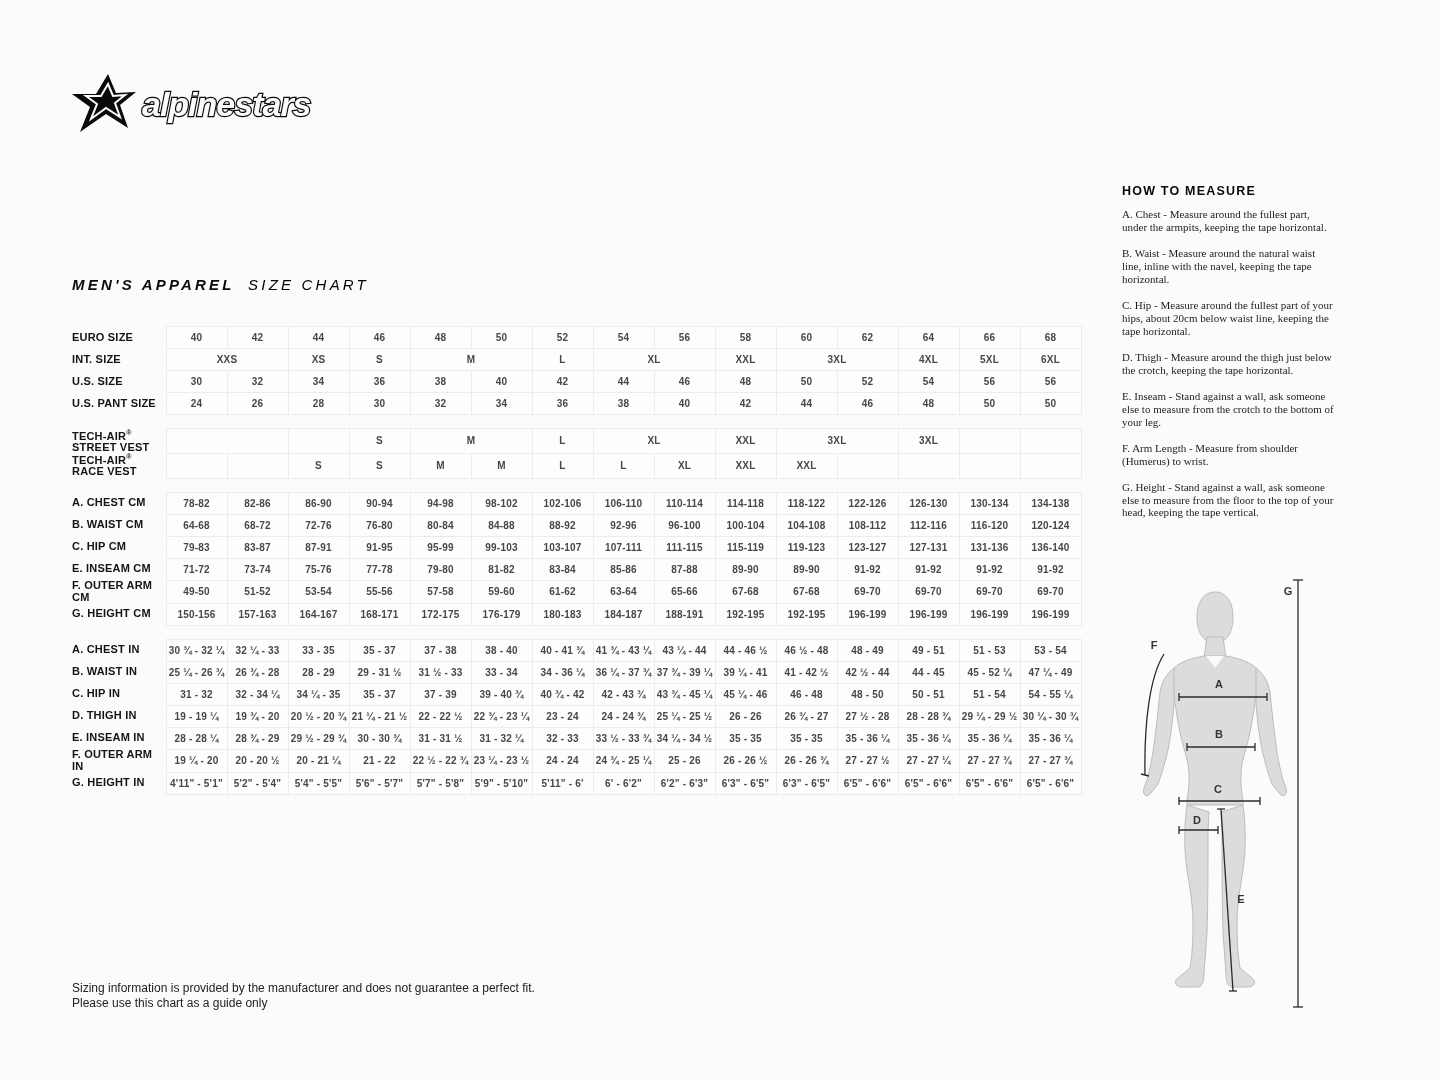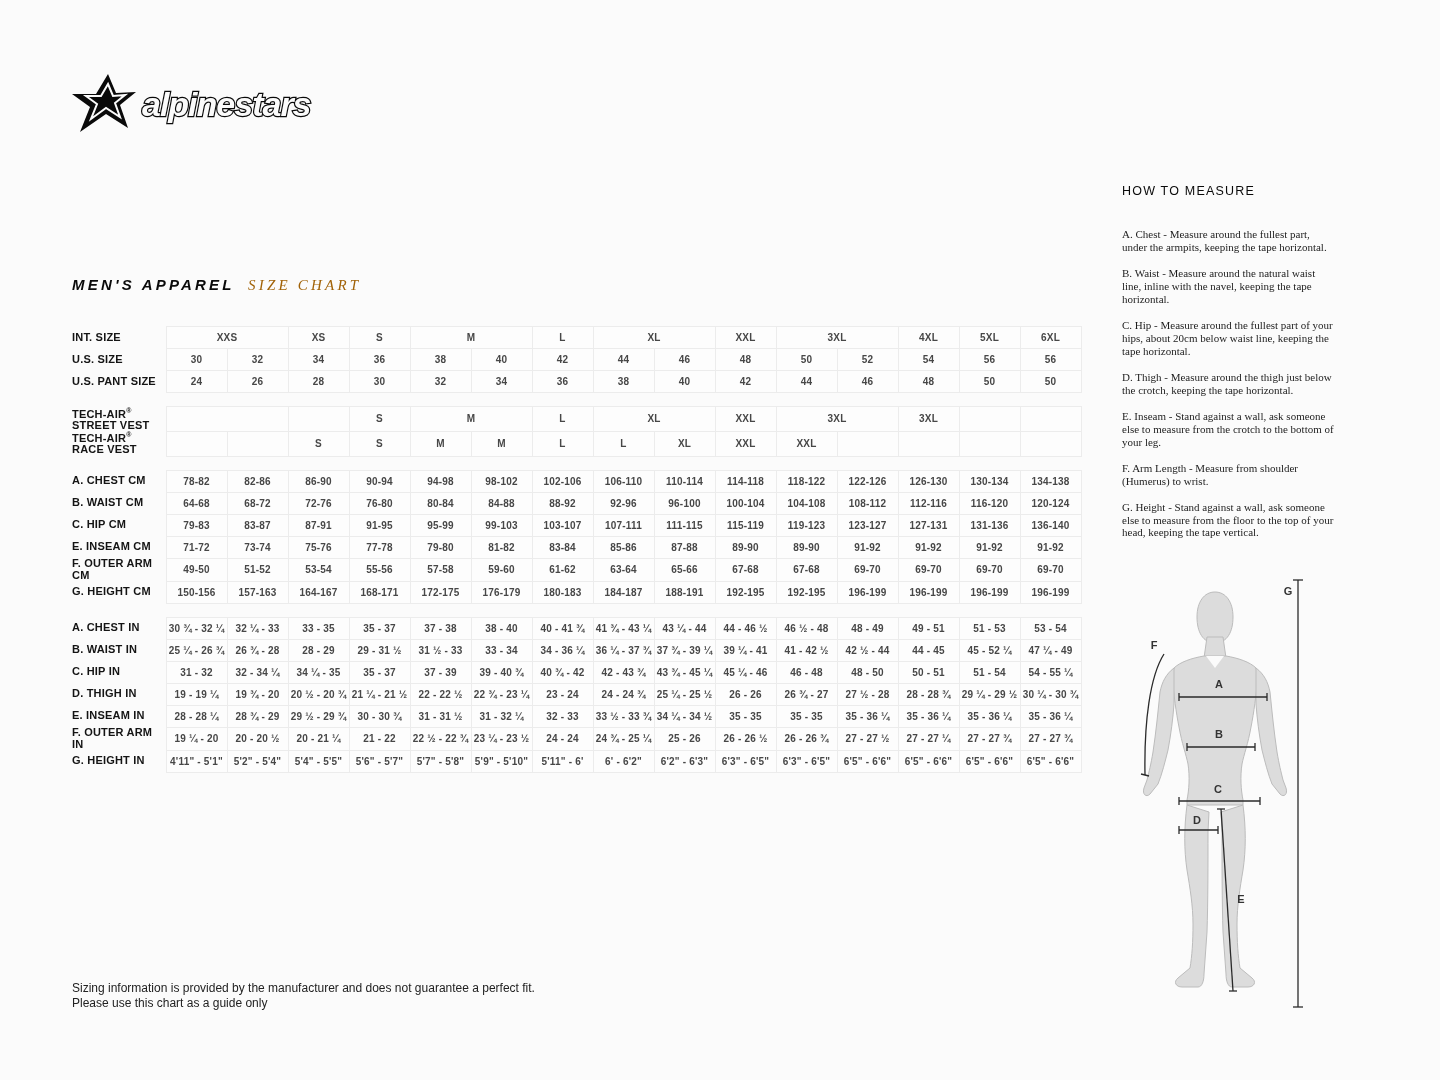--- a/index.html
+++ b/index.html
@@ -3,33 +3,33 @@
 <meta charset="utf-8">
 <style>
   * { margin:0; padding:0; box-sizing:border-box; }
   html,body { width:1440px; height:1080px; background:#fbfbfb; font-family:"Liberation Sans", sans-serif; color:#111; overflow:hidden; }
   .canvas { position:relative; width:1365px; height:1080px; }
 
   .logo { position:absolute; left:70px; top:72px; }
 
   .title { position:absolute; left:72px; top:276px; font-style:italic; font-size:15px; letter-spacing:3.2px; white-space:nowrap; }
   .title .t-main { font-weight:800; color:#0a0a0a;font-style:italic; }
-  .title .t-sub  { font-weight:400; color:#a16207; margin-left:6px;font-family:Liberation Serif, serif; }
+  .title .t-sub  { font-weight:400; color:#000000; margin-left:6px; }
 
   .size-table { position:absolute; left:72px; top:326px; }
   table { border-collapse:collapse; table-layout:fixed; width:1009px; }
   col.c-label { width:94px; }
   col.c-val { width:61px; }
   td { font-size:10px; vertical-align:middle; }
   td.rowlabel { font-weight:700; font-size:11px; color:#141414; text-transform:uppercase; line-height:1.05; padding-right:4px; letter-spacing:0.2px; }
   td.val { border:1px solid #ececec; text-align:center; font-weight:700; color:#474747; letter-spacing:0.2px; height:22px; background:#fdfdfd; }
   tr.gap td { border:none; height:14px; background:transparent; }
 
   .measure-panel { position:absolute; left:1122px; top:184px; width:214px; }
-  .measure-panel h3 { font-size:12.5px; font-weight:400; letter-spacing:1.2px; color:#0a0a0a; margin-bottom:30px; }
+  .measure-panel h3 { font-size:12.5px; font-weight:700; letter-spacing:1.2px; color:#0a0a0a; margin-bottom:10px; }
   .measure-panel p { font-size:11px; line-height:1.18; color:#1d1d1d; margin-bottom:13px;font-family:Liberation Serif, serif; }
 
   .figure { position:absolute; left:1138px; top:572px; width:175px; height:450px; }
   .figure svg { display:block; }
 
   .footer { position:absolute; left:72px; top:981px; font-size:12px; line-height:1.22; color:#222; }
 </style>
 </head>
 <body>
 
@@ -64,20 +64,38 @@
           <col class="c-val">
           <col class="c-val">
           <col class="c-val">
           <col class="c-val">
           <col class="c-val">
           <col class="c-val">
           <col class="c-val">
           <col class="c-val">
         </colgroup>
       <tbody>
+          <tr>
+            <td class="rowlabel">EURO SIZE</td>
+            <td class="val">40</td>
+            <td class="val">42</td>
+            <td class="val">44</td>
+            <td class="val">46</td>
+            <td class="val">48</td>
+            <td class="val">50</td>
+            <td class="val">52</td>
+            <td class="val">54</td>
+            <td class="val">56</td>
+            <td class="val">58</td>
+            <td class="val">60</td>
+            <td class="val">62</td>
+            <td class="val">64</td>
+            <td class="val">66</td>
+            <td class="val">68</td>
+          </tr>
           <tr>
             <td class="rowlabel">INT. SIZE</td>
             <td class="val" colspan="2">XXS</td>
             <td class="val">XS</td>
             <td class="val">S</td>
             <td class="val" colspan="2">M</td>
             <td class="val">L</td>
             <td class="val" colspan="2">XL</td>
             <td class="val">XXL</td>
             <td class="val" colspan="2">3XL</td>

